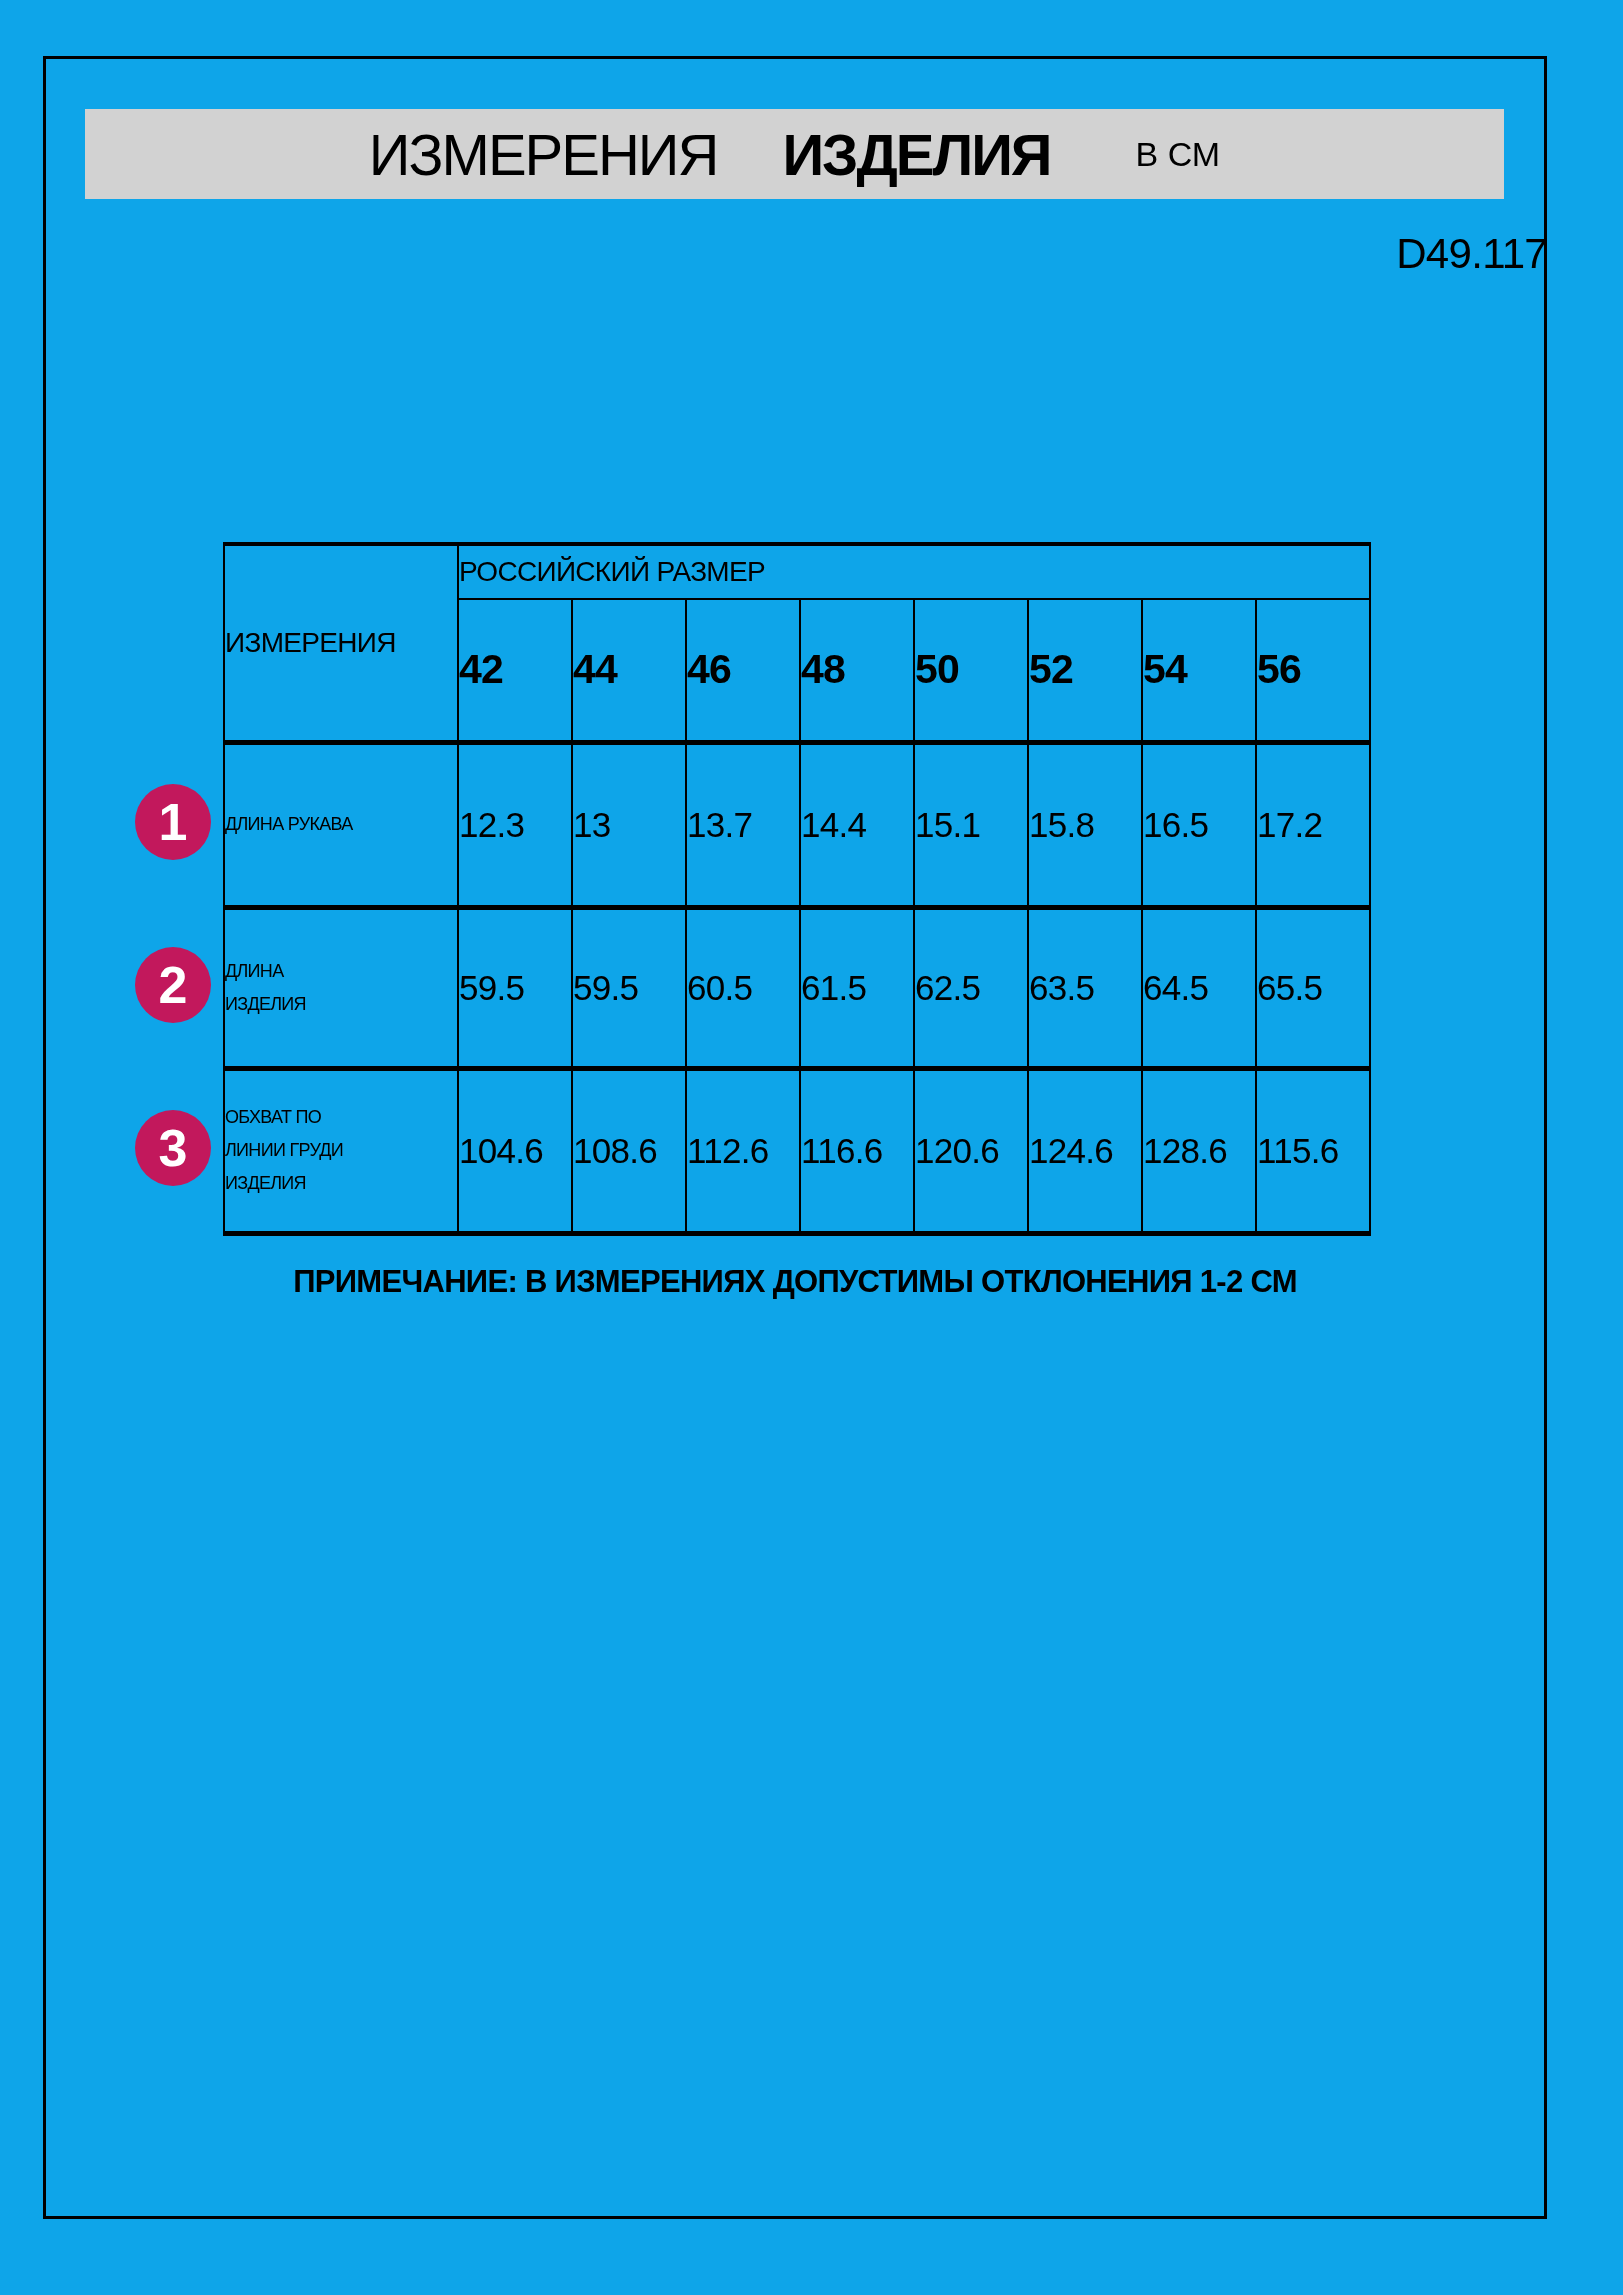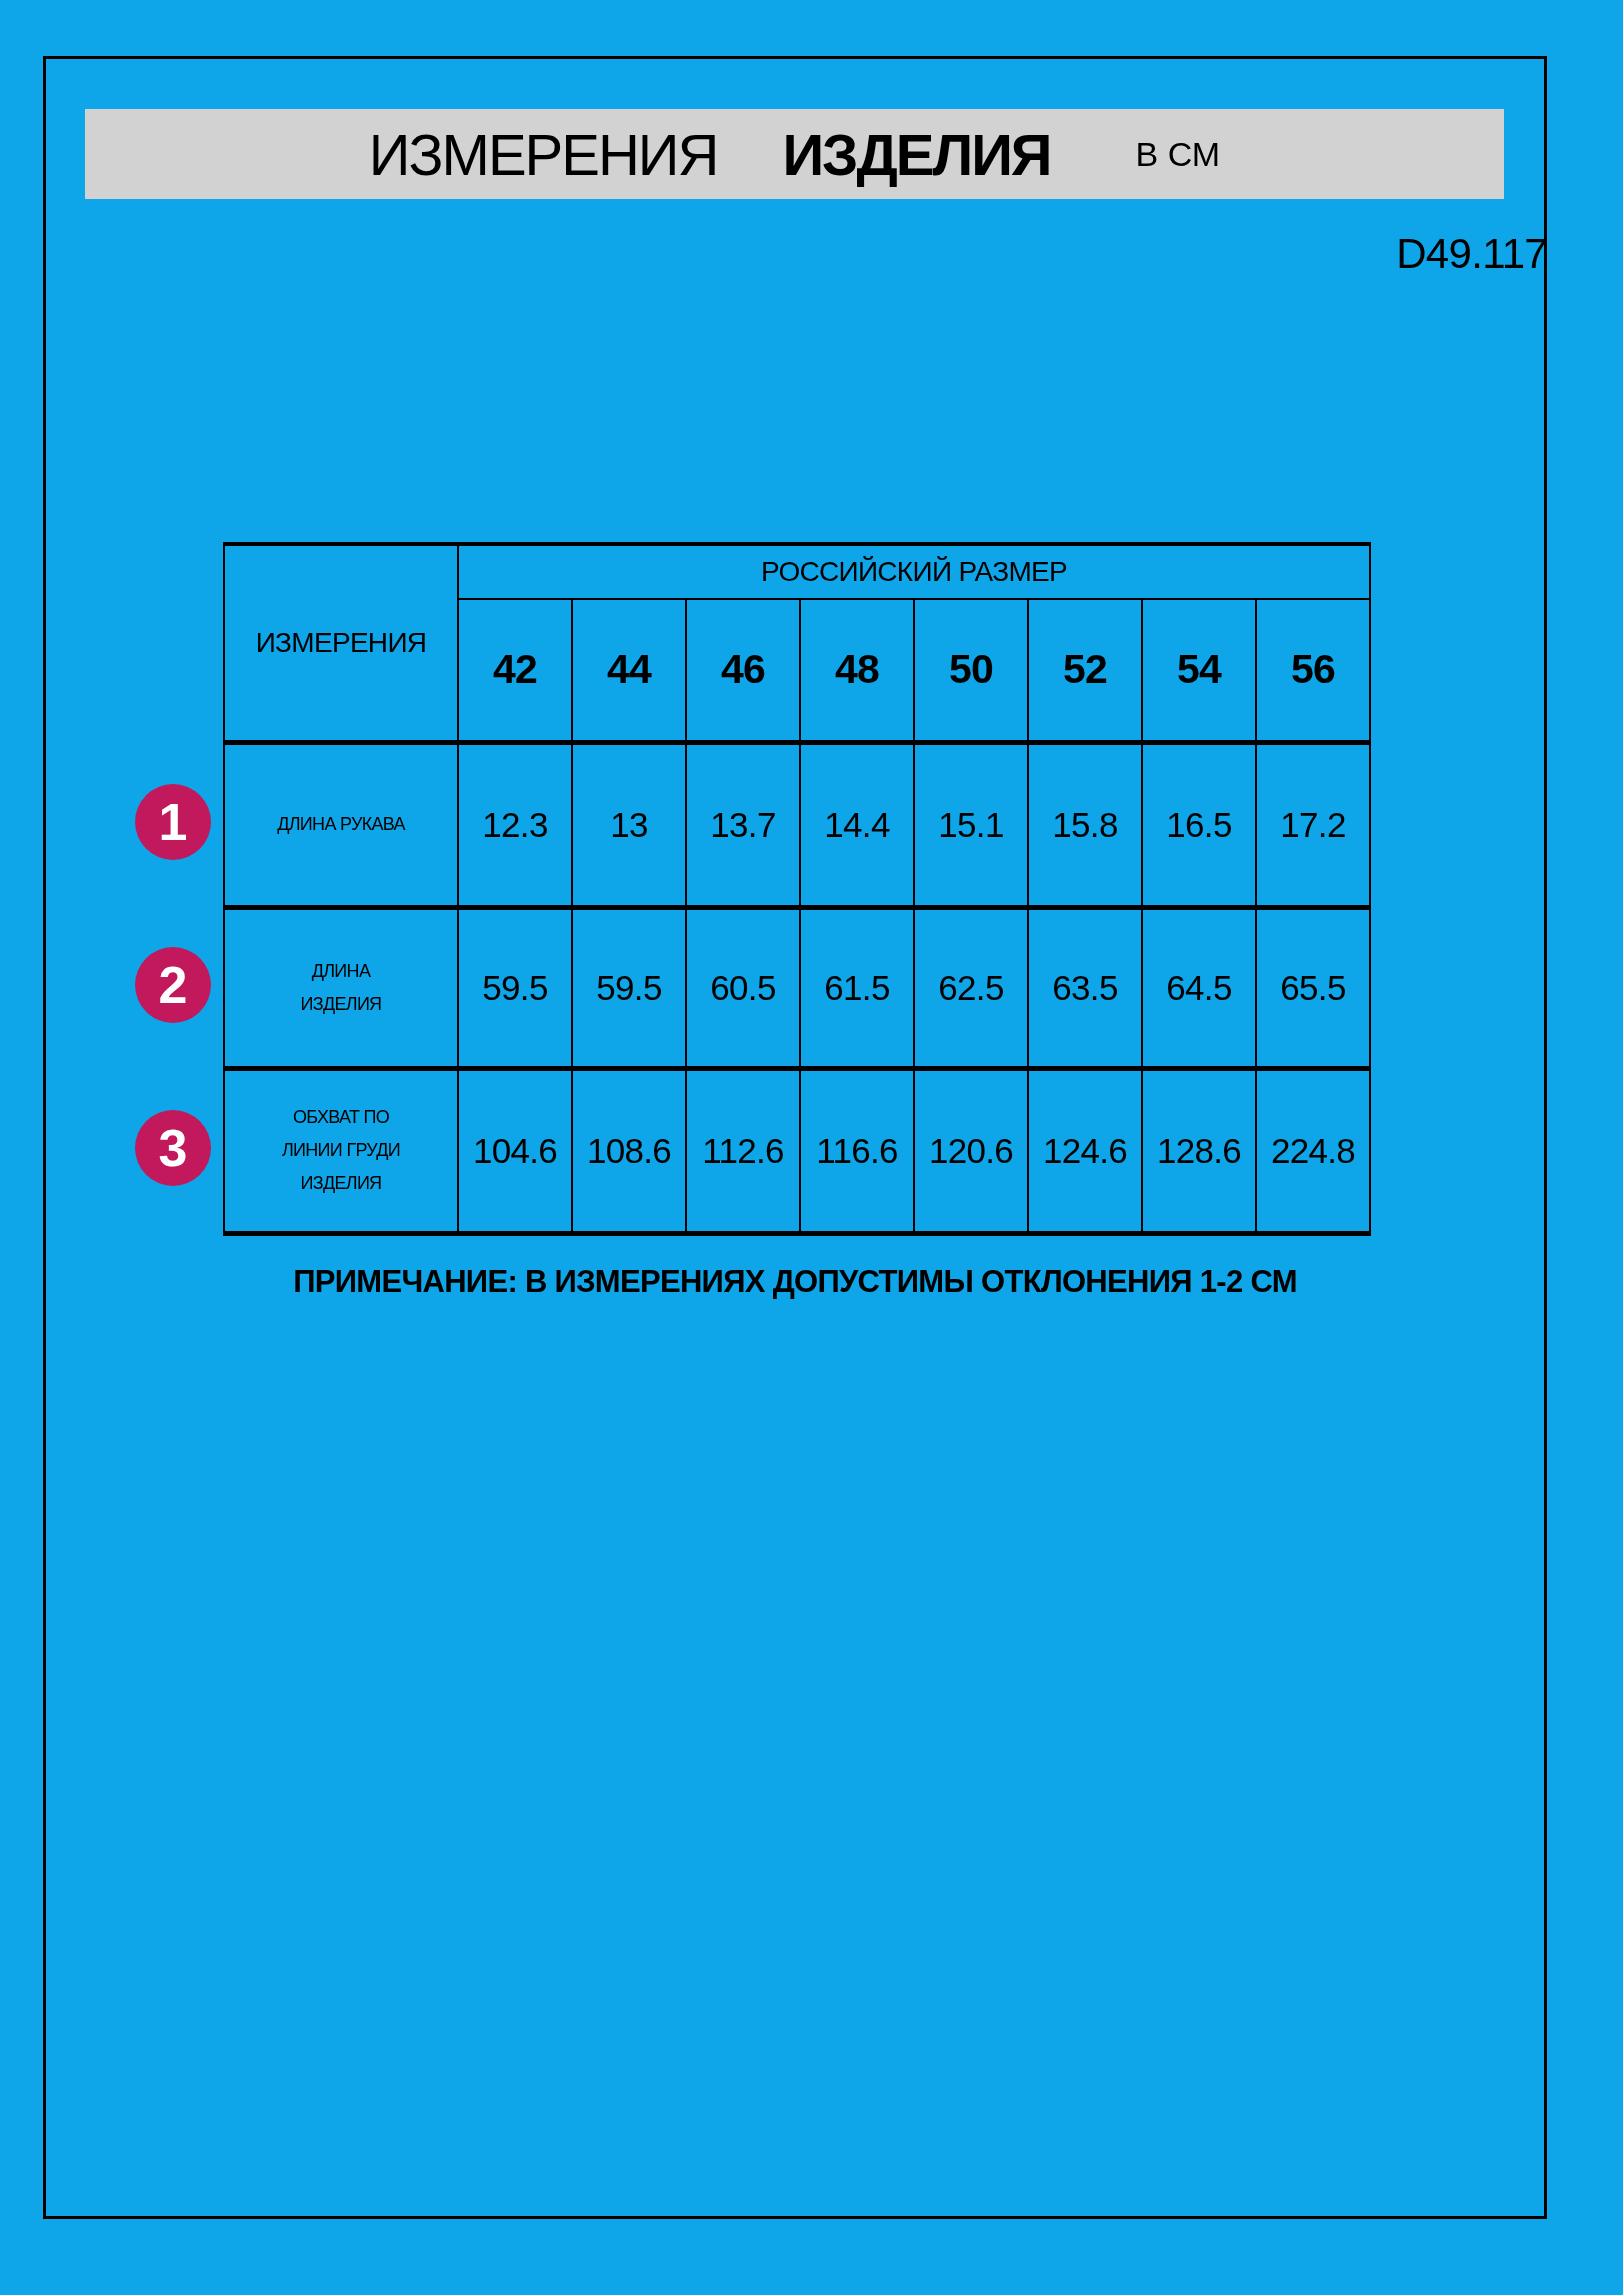--- a/index.html
+++ b/index.html
@@ -62,21 +62,21 @@
     position: absolute;
     left: 223px; top: 542px;
     border-collapse: collapse;
     table-layout: fixed;
     border: 2.6px solid #000;
     border-top-width: 4.6px;
     border-bottom-width: 5.9px;
   }
   table.size-table td {
     border: 2.6px solid #000;
-    text-align: center;
+    text-align: left;
     vertical-align: middle;
     padding: 0;
     letter-spacing: -0.7px;
     overflow: hidden;
   }
   tr.hdr-group { height: 55px; }
   tr.hdr-sizes { height: 143px; }
   tr.row-1 { height: 165px; }
   tr.row-2 { height: 161px; }
   tr.row-3 { height: 165px; }
@@ -195,21 +195,21 @@
           <div>ЛИНИИ ГРУДИ</div>
           <div>ИЗДЕЛИЯ</div>
         </td>
         <td class="value-cell">104.6</td>
         <td class="value-cell">108.6</td>
         <td class="value-cell">112.6</td>
         <td class="value-cell">116.6</td>
         <td class="value-cell">120.6</td>
         <td class="value-cell">124.6</td>
         <td class="value-cell">128.6</td>
-        <td class="value-cell">224.8</td>
+        <td class="value-cell">115.6</td>
       </tr>
     </tbody>
   </table>
 
   <div class="badge badge-1" style="background: rgb(194, 24, 92);">1</div>
   <div class="badge badge-2" style="background: rgb(194, 24, 92);">2</div>
   <div class="badge badge-3" style="background: rgb(194, 24, 92);">3</div>
 
   <div class="note">ПРИМЕЧАНИЕ: В ИЗМЕРЕНИЯХ ДОПУСТИМЫ ОТКЛОНЕНИЯ 1-2 СМ</div>
 

